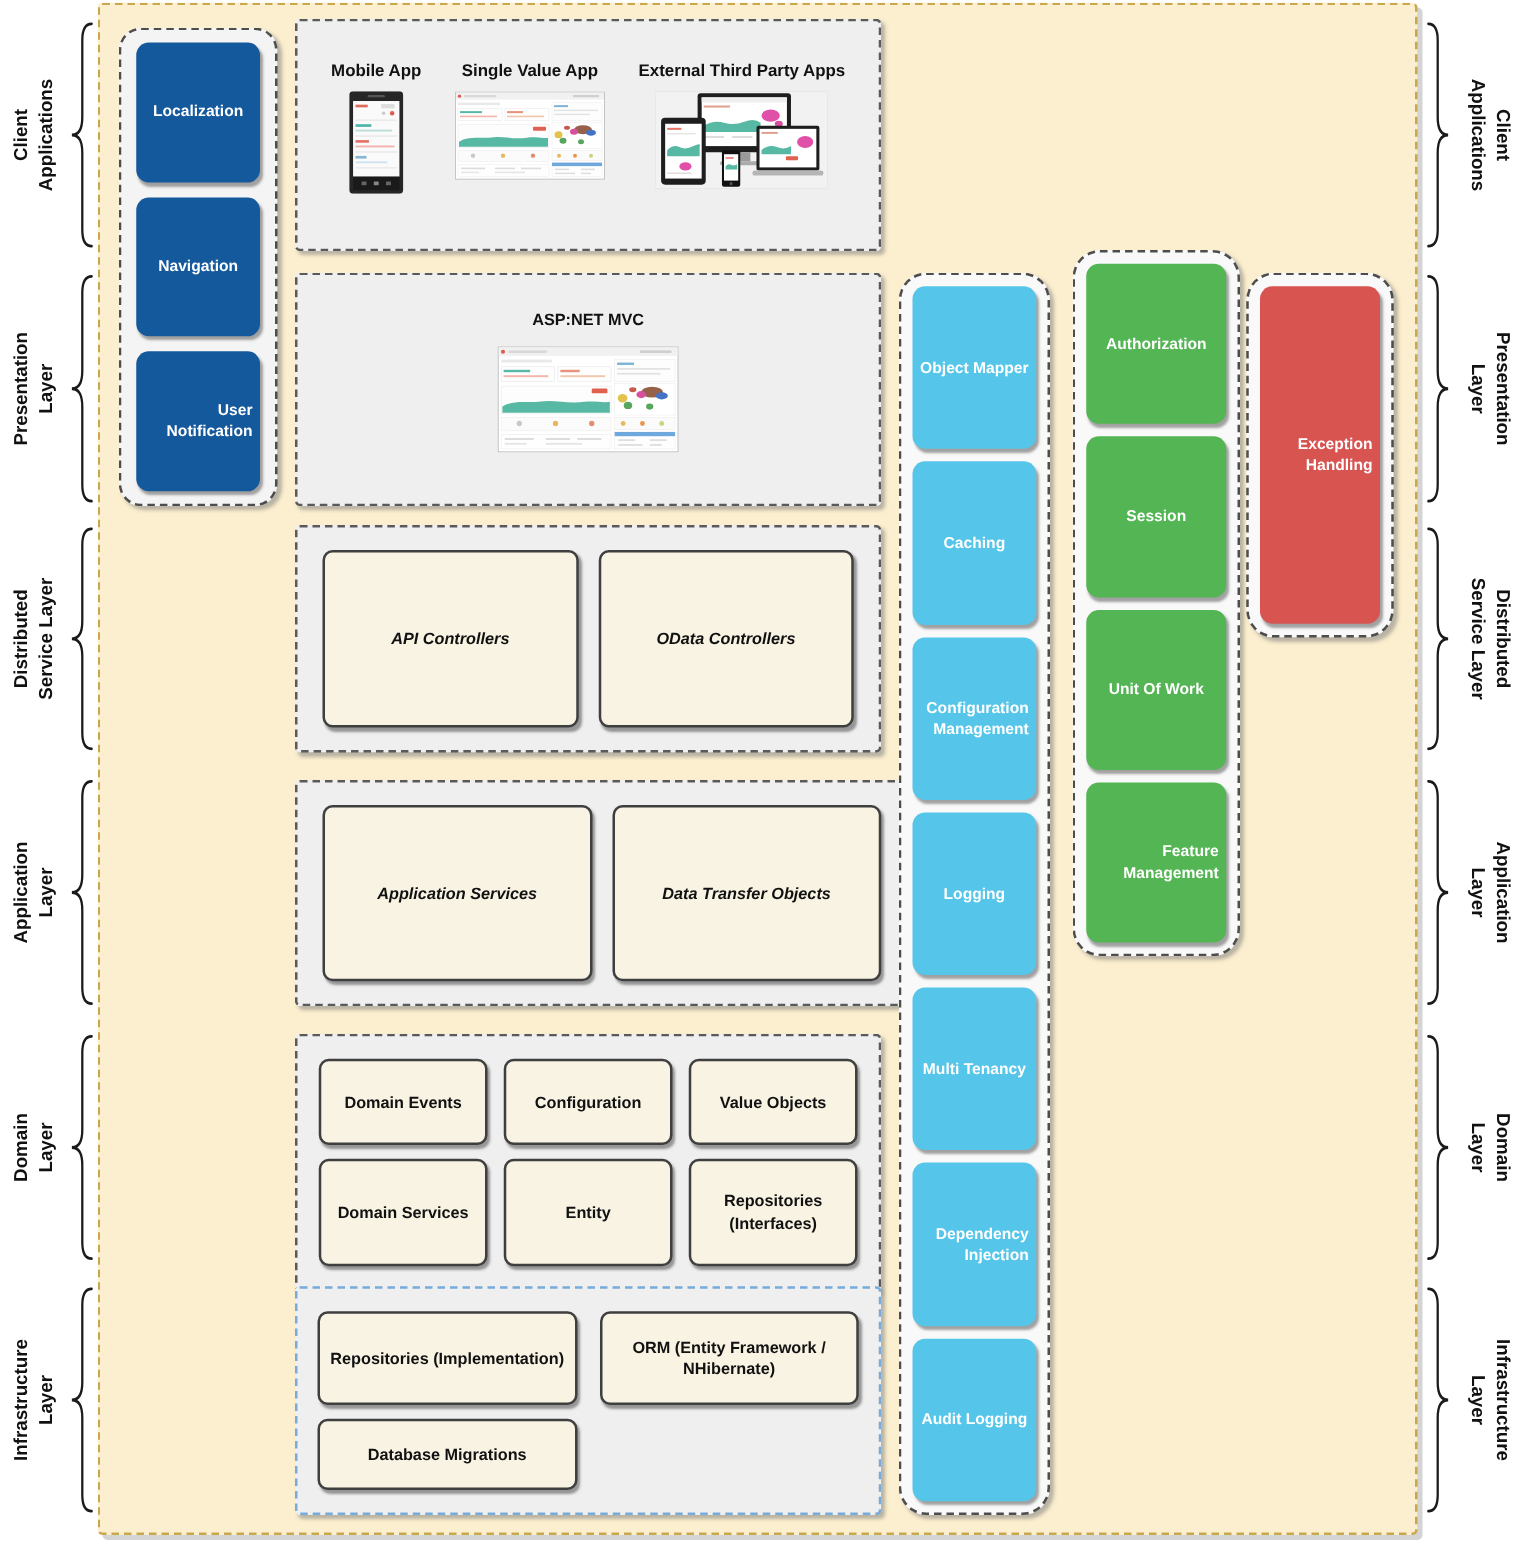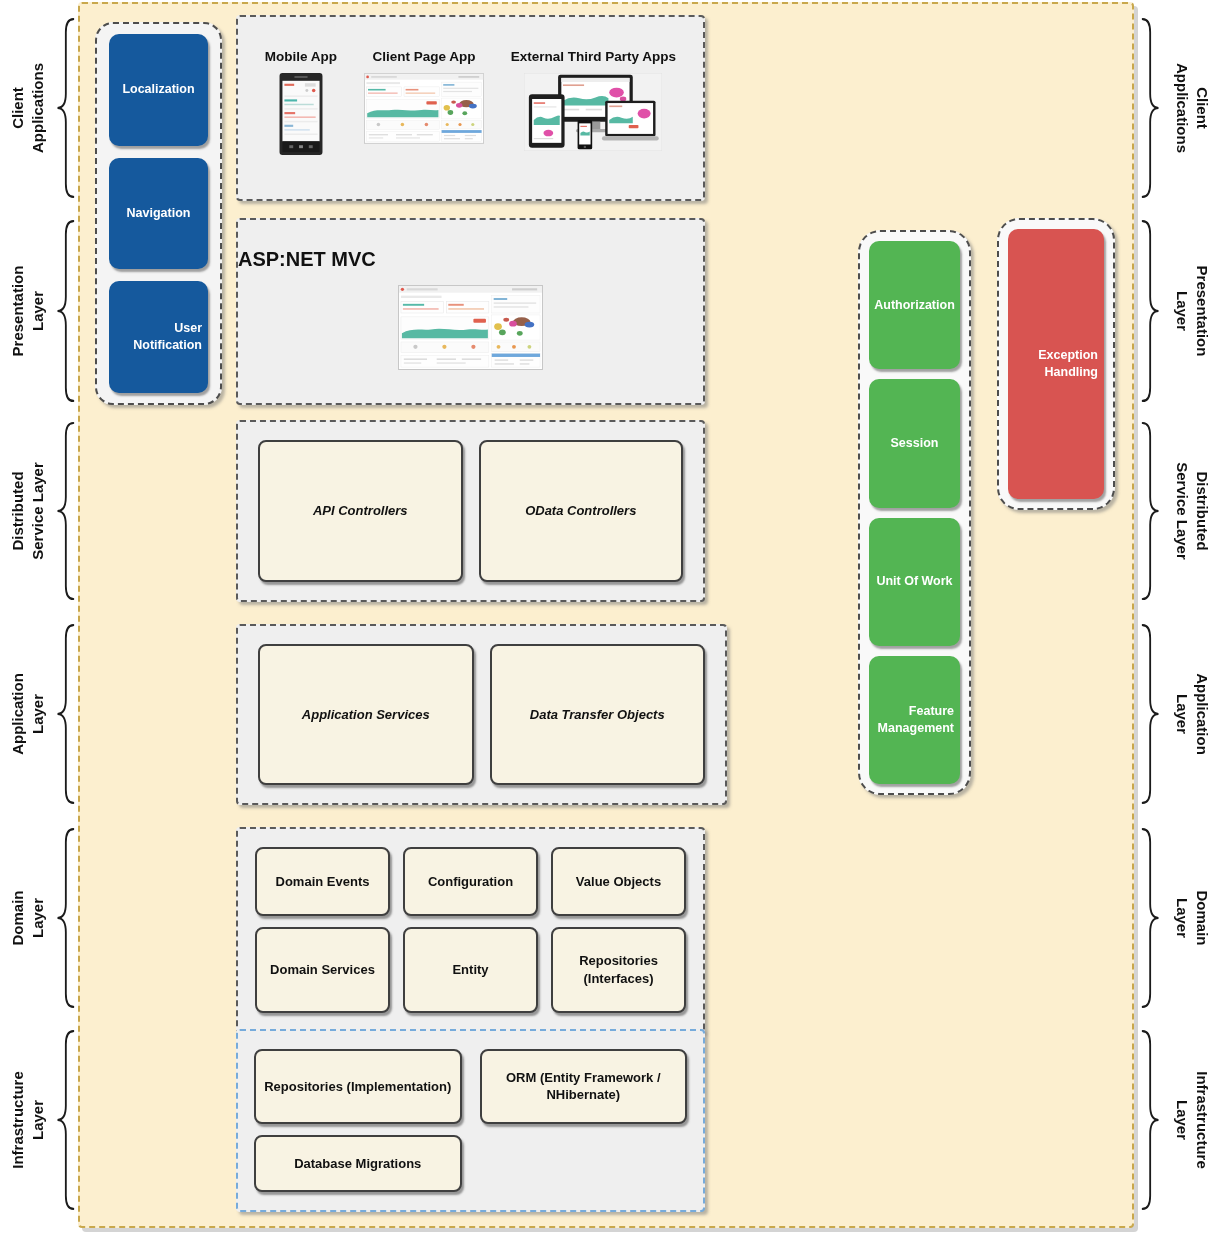--- a/index.html
+++ b/index.html
@@ -49,21 +49,21 @@
   .two-cards{display:flex;gap:16px;padding:18px 20px;font-style:italic;}
   .two-cards .card{flex:1;}
   .grid3{display:grid;grid-template-columns:1fr 1fr 1fr;gap:11px 13px;padding:18px 17px;}
   .grid2{display:grid;grid-template-columns:1fr 1fr;gap:11px 18px;padding:18px 16px;}
 
   
   .apps-row{display:flex;justify-content:space-evenly;align-items:flex-start;padding-top:32px;}
   .figure{display:flex;flex-direction:column;align-items:center;gap:9px;}
   .figure .flabel{font-weight:bold;font-size:13.5px;color:#111;}
 
-  .aspnet-title{font-weight:bold;font-size:20px;color:#111;margin-top:28px;}
+  .aspnet-title{text-align:center;font-weight:bold;font-size:13px;color:#111;margin-top:28px;}
   .aspnet-shot{display:flex;justify-content:center;margin-top:14px;}
 </style>
 </head>
 <body>
 
 <svg width="0" height="0" style="position:absolute">
   <defs>
     <g id="dash-shot">
       <rect x="0.5" y="0.5" width="149" height="87" fill="#ffffff" stroke="#c4c4c4" stroke-width="1"></rect>
       <rect x="1" y="1" width="148" height="7" fill="#f1f1f1"></rect>
@@ -233,21 +233,21 @@
         <rect x="6" y="53" width="9" height="2.2" fill="#8ab6d6"></rect>
         <rect x="6" y="57.5" width="26" height="1.5" fill="#cfe0ee"></rect>
         <rect x="6" y="62" width="34" height="1.5" fill="#ececec"></rect>
         <rect x="4" y="70" width="38" height="11" fill="#1a1a1a"></rect>
         <rect x="11" y="74" width="4" height="3" fill="#666"></rect>
           <rect x="21" y="74" width="4" height="3" fill="#888"></rect>
           <rect x="31" y="74" width="4" height="3" fill="#666"></rect>
       </svg>
     </div>
     <div class="figure">
-      <div class="flabel">Client Page App</div>
+      <div class="flabel">Single Value App</div>
       <svg width="120" height="71" viewBox="0 0 150 88">
         <use href="#dash-shot"></use>
       </svg>
     </div>
     <div class="figure">
       <div class="flabel">External Third Party Apps</div>
       <svg width="138" height="78" viewBox="0 0 170 96">
         <rect x="0" y="0" width="170" height="96" fill="#f2f2f2" stroke="#e0e0e0"></rect>
         <rect x="42" y="2" width="92" height="58" rx="3" fill="#1e1e1e"></rect>
         <rect x="46" y="6" width="84" height="48" fill="#ffffff"></rect>
@@ -312,22 +312,31 @@
 (Interfaces)</div>
   </div>
 
   <div class="panel grid2 infra-border" style="left:236px;top:1029px;width:469px;height:183px">
     <div class="card">Repositories (Implementation)</div>
     <div class="card">ORM (Entity Framework /
 NHibernate)</div>
     <div class="card">Database Migrations</div>
   </div>
 
-
-  <div class="pill" style="left:858px;top:230px;width:113px;height:565px">
+  <div class="pill" style="left:719px;top:218px;width:121px;height:994px">
+    <div class="cbox cyan">Object Mapper</div>
+    <div class="cbox cyan">Caching</div>
+    <div class="cbox cyan">Configuration Management</div>
+    <div class="cbox cyan">Logging</div>
+    <div class="cbox cyan">Multi Tenancy</div>
+    <div class="cbox cyan">Dependency Injection</div>
+    <div class="cbox cyan">Audit Logging</div>
+  </div>
+
+  <div class="pill" style="left:858px;top:200px;width:134px;height:565px">
     <div class="cbox green">Authorization</div>
     <div class="cbox green">Session</div>
     <div class="cbox green">Unit Of Work</div>
     <div class="cbox green">Feature Management</div>
   </div>
 
   <div class="pill" style="left:997px;top:218px;width:118px;height:292px">
     <div class="cbox red">Exception Handling</div>
   </div>
 

